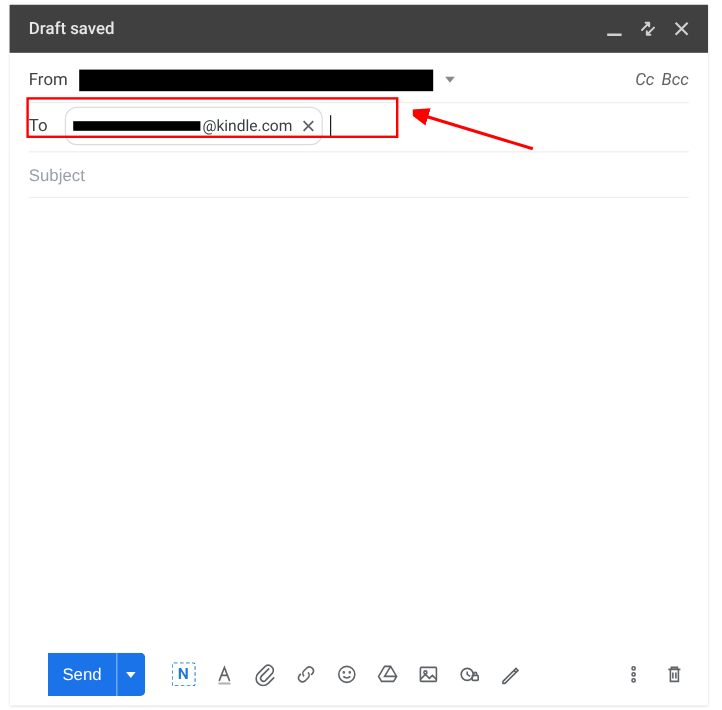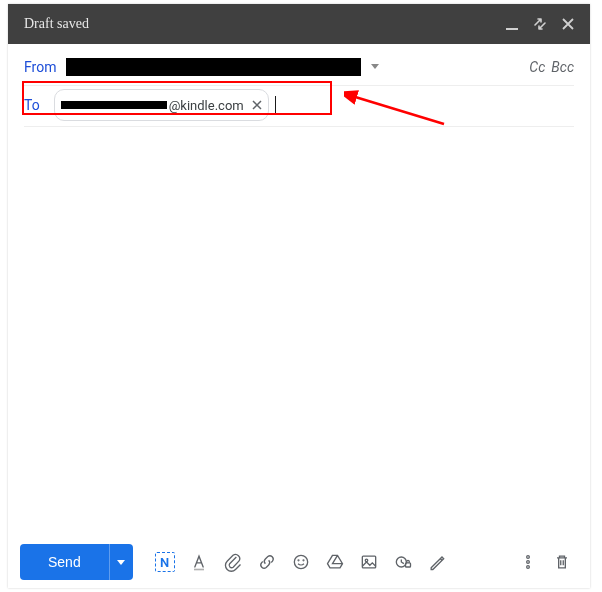--- a/index.html
+++ b/index.html
@@ -25,21 +25,21 @@
   .titlebar {
     background: #404040;
     color: #e8e8e8;
     height: 40px;
     display: flex;
     align-items: center;
     padding: 0 8px 0 16px;
     font-size: 14px;
     font-weight: 500;
   }
-  .titlebar .title { flex: 1; font-family: Liberation Serif, serif; }
+  .titlebar .title { flex: 1; }
   .win-icon {
     width: 28px;
     height: 28px;
     display: flex;
     align-items: center;
     justify-content: center;
     color: #d0d0d0;
     cursor: pointer;
     position: relative;
   }
@@ -52,21 +52,21 @@
   .row {
     display: flex;
     align-items: center;
     min-height: 38px;
     border-bottom: 1px solid #eee;
     font-size: 14px;
     color: #5f6368;
     position: relative;
   }
   .row-label {
-    color: #1d4ed8;
+    color: #404040;
     padding-right: 10px;
     flex-shrink:0;
   }
   .from-redact {
     background: #000;
     height: 18px;
     width: 295px;
   }
   .from-caret {
     margin-left: 10px;
@@ -155,22 +155,23 @@
     border-radius: 4px;
     overflow:hidden;
     margin-right: 14px;
   }
   .send-btn {
     background:#1a73e8;
     color:#fff;
     border:none;
     font-size:14px;
     font-weight:500;
-    padding: 0 28px;
+    padding: 0 12px;
     cursor:pointer;
+    margin-left:20px;
   }
   .send-more {
     background:#1a73e8;
     width:24px;
     display:flex;
     align-items:center;
     justify-content:center;
     border-left:1px solid rgba(255,255,255,0.3);
     cursor:pointer;
   }
@@ -264,20 +265,23 @@
         <span class="chip-text">@kindle.com</span>
         <span class="chip-x">
           <svg viewBox="0 0 10 10">
               <path d="M1 1 L9 9 M9 1 L1 9" stroke="currentColor" stroke-width="1.5"></path>
             </svg>
         </span>
       </span>
       <span class="to-cursor"></span>
     </div>
 
+    <div class="row subject-row" style="border-bottom:1px solid #eee;">
+      <input type="text" placeholder="Subject" style="">
+    </div>
 
   </div>
 
   <div class="body-area"></div>
 
   <div class="toolbar">
     <div class="send-wrap">
       <button class="send-btn">Send</button>
       <div class="send-more">
           <span class="caret"></span>

